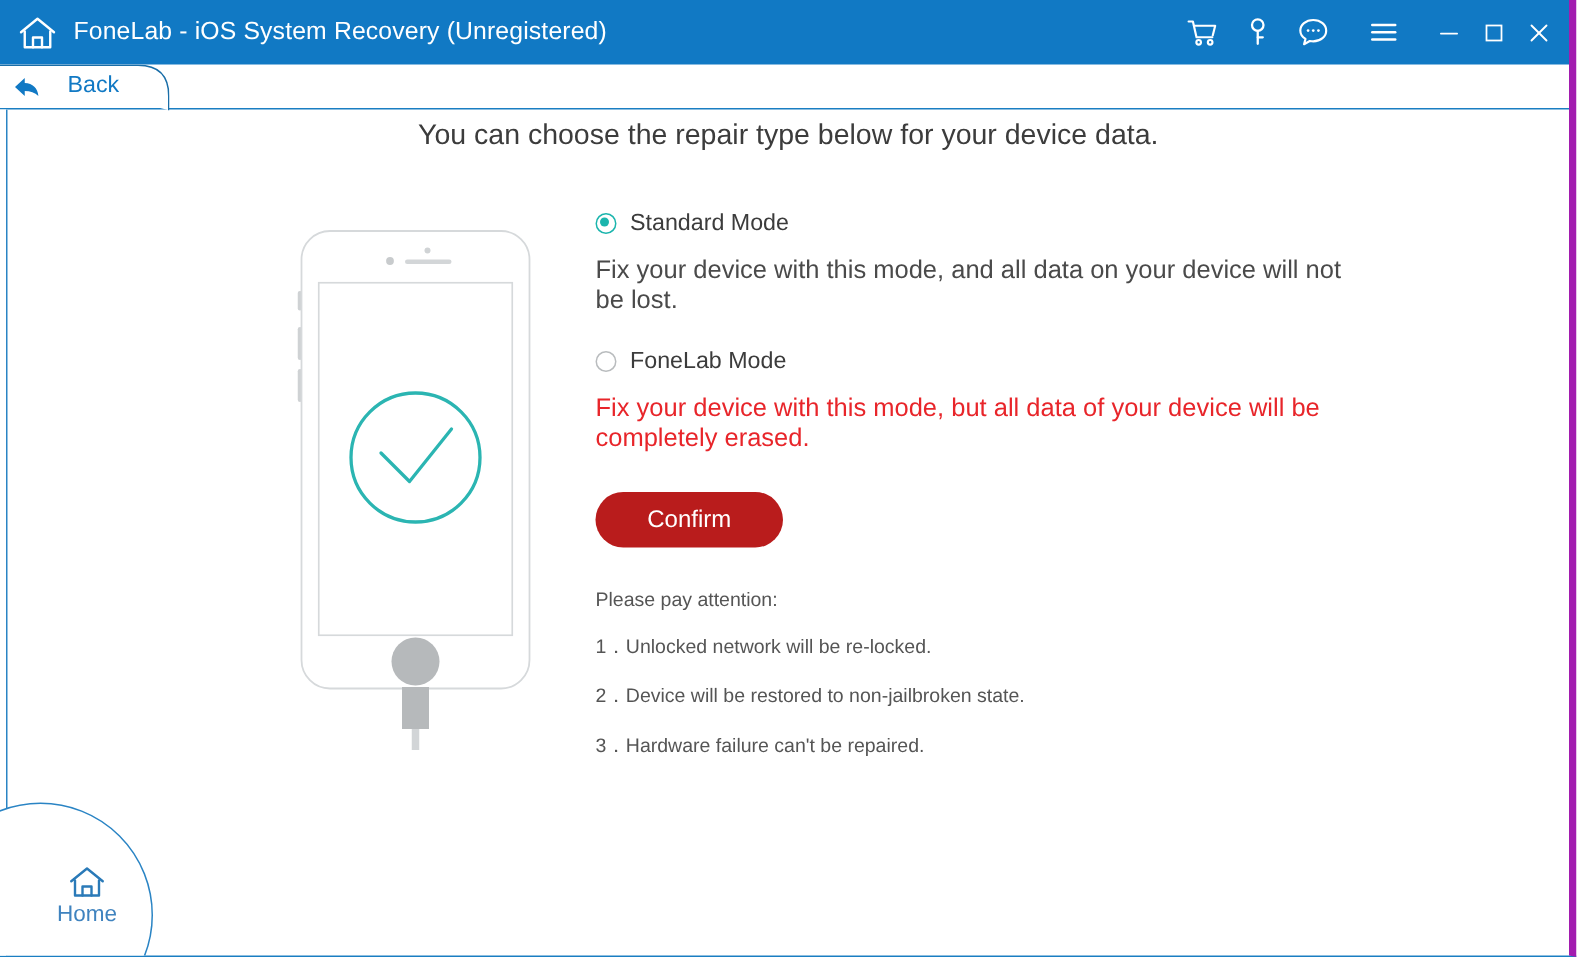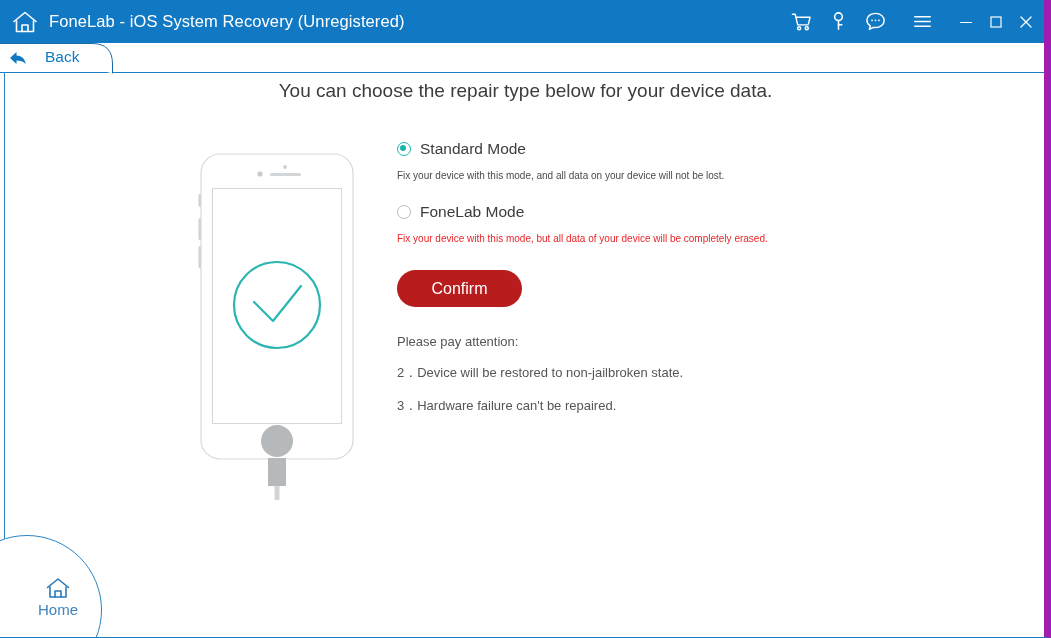--- a/index.html
+++ b/index.html
@@ -11,21 +11,21 @@
     font-family: "Liberation Sans", sans-serif;
     -webkit-font-smoothing: antialiased;
   }
   #app {
     position: relative;
     width: 1051px;
     height: 638px;
     overflow: hidden;
     background: #ffffff;
     box-sizing: border-box;
-    border-right: 7px solid #a21caf;
+    border-right: 5px solid #a21caf;
     border-bottom: 1px solid #1a7ec2;
   }
 
   
   .titlebar {
     position: absolute;
     left: 0; top: 0;
     width: 1051px;
     height: 43px;
     background: #1179c4;
@@ -214,21 +214,21 @@
     background: #ffffff;
   }
   .radio-label {
     margin-left: 9px;
     font-size: 15.5px;
     color: #3c3c3c;
     white-space: nowrap;
   }
   .desc {
     margin-top: 12px;
-    font-size: 10px;
+    font-size: 17px;
     color: #4a4a4a;
   }
   .desc.danger { color: #e8252a; }
   .spacer-22 { height: 22px; }
 
   .confirm-btn {
     margin-top: 26px;
     width: 125px;
     height: 37px;
     border-radius: 19px;
@@ -382,20 +382,23 @@
       <span class="radio unchecked"></span>
       <span class="radio-label">FoneLab Mode</span>
     </div>
     <div class="desc danger">Fix your device with this mode, but all data of your device will be completely erased.</div>
 
     <button class="confirm-btn">Confirm</button>
 
     <div class="attention-title">Please pay attention:</div>
 
     <div class="attention-item">
+      <span class="attention-num">1．</span><span>Unlocked network will be re-locked.</span>
+    </div>
+    <div class="attention-item">
       <span class="attention-num">2．</span><span>Device will be restored to non-jailbroken state.</span>
     </div>
     <div class="attention-item">
       <span class="attention-num">3．</span><span>Hardware failure can't be repaired.</span>
     </div>
   </div>
 
   <div class="home-circle">
     <div class="home-circle-inner">
       <span class="home-house-icon">

